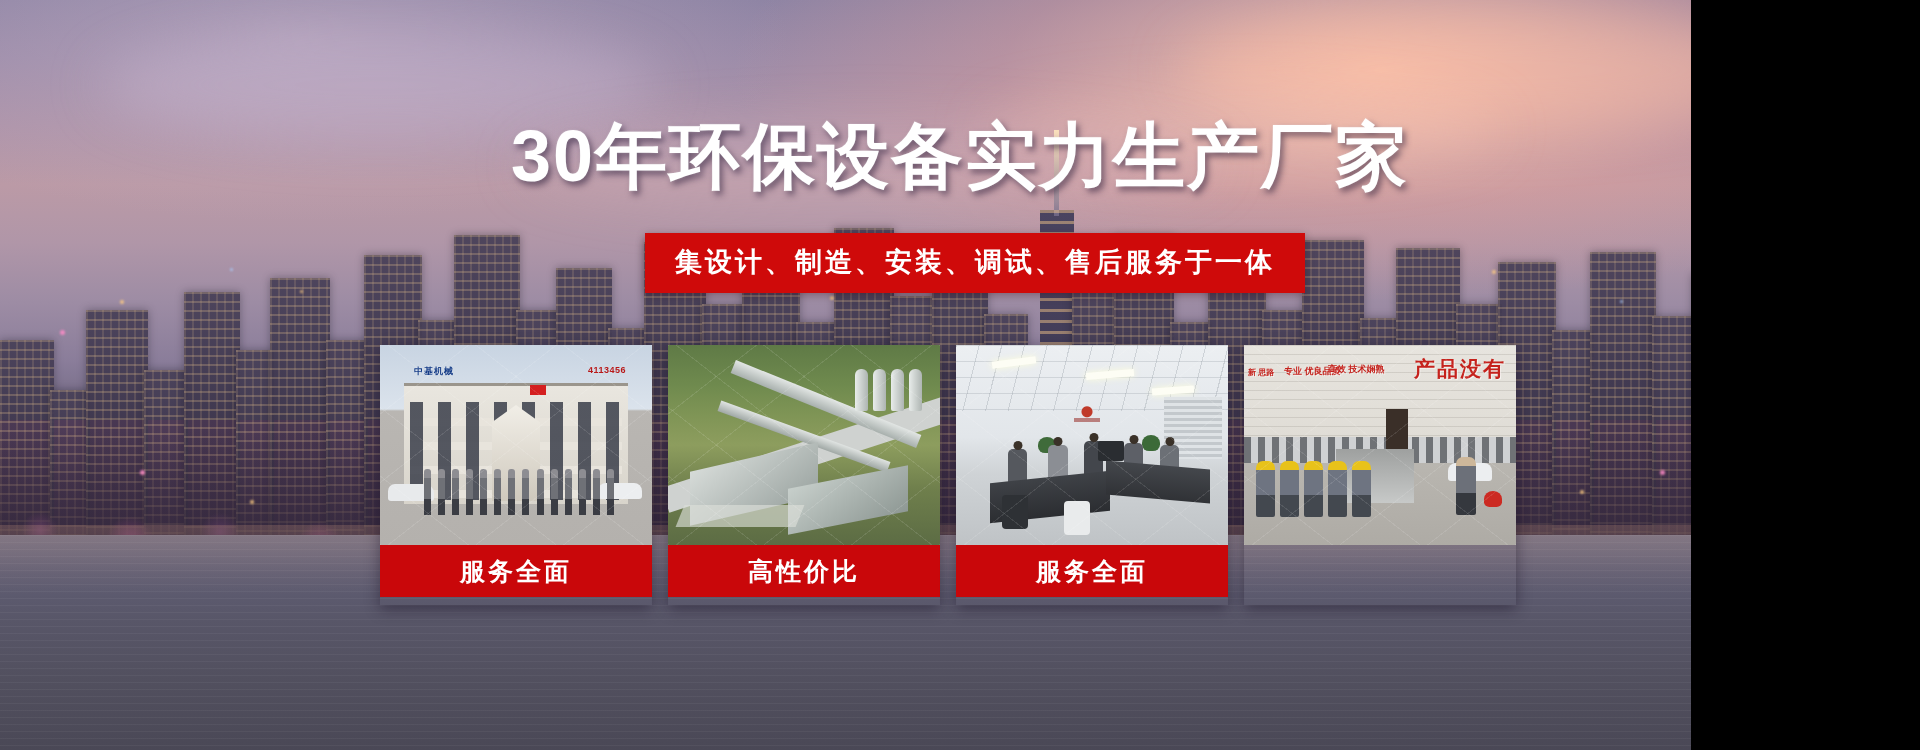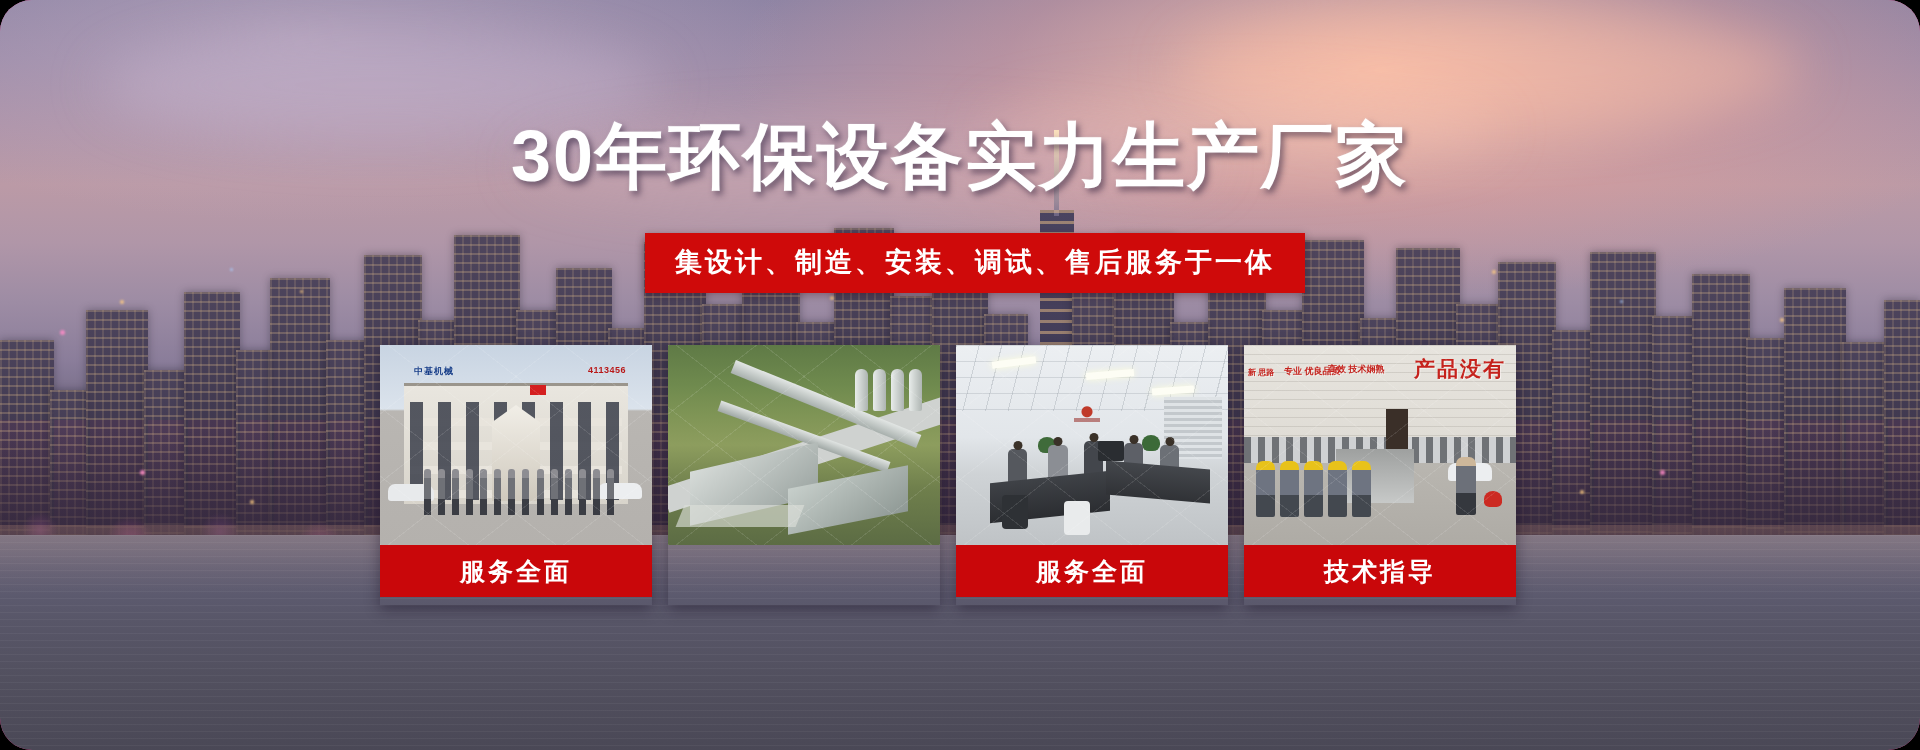--- a/index.html
+++ b/index.html
@@ -1,23 +1,22 @@
 <!DOCTYPE html>
 <html><head>
 <meta charset="utf-8">
 <style>
   html,body{margin:0;padding:0;background:#000;}
   body{font-family:"Liberation Sans","DejaVu Sans",sans-serif;}
 
   .banner{
     position:relative;
-    width:1920px;height:750px;
+    width:1691px;height:750px;
     overflow:hidden;
     background:#ec4899;
-    border-radius:32px;
   }
 
   
   .sky{
     position:absolute;left:0;top:0;width:1920px;height:420px;
     background:
       radial-gradient(ellipse 900px 320px at 1380px 70px, rgba(255,196,170,.85) 0%, rgba(236,160,150,.35) 42%, rgba(150,130,160,0) 72%),
       radial-gradient(ellipse 700px 260px at 300px 40px, rgba(196,176,198,.55) 0%, rgba(150,135,165,0) 70%),
       linear-gradient(to bottom,
         #8e84a4 0%,
@@ -444,20 +443,21 @@
         <div class="hall2"></div>
         <div class="silos">
             <i></i>
             <i></i>
             <i></i>
             <i></i>
           </div>
         <div class="yard"></div>
         <div class="wm"></div>
       </div>
+      <div class="caption">高性价比</div>
     </div>
 
     <div class="card">
       <div class="photo p3">
         <div class="ceil"></div>
         <div class="light l1"></div>
         <div class="light l2"></div>
         <div class="light l3"></div>
         <div class="blind"></div>
         <div class="emblem"></div>
@@ -506,17 +506,16 @@
           <i></i>
             <i></i>
             <i></i>
             <i></i>
             <i></i>
         </div>
         <div class="boss"></div>
         <div class="helmet"></div>
         <div class="wm"></div>
       </div>
-      <div class="caption">技术指导</div>
     </div>
 
   </div>
 </div>
 
 </body></html>

